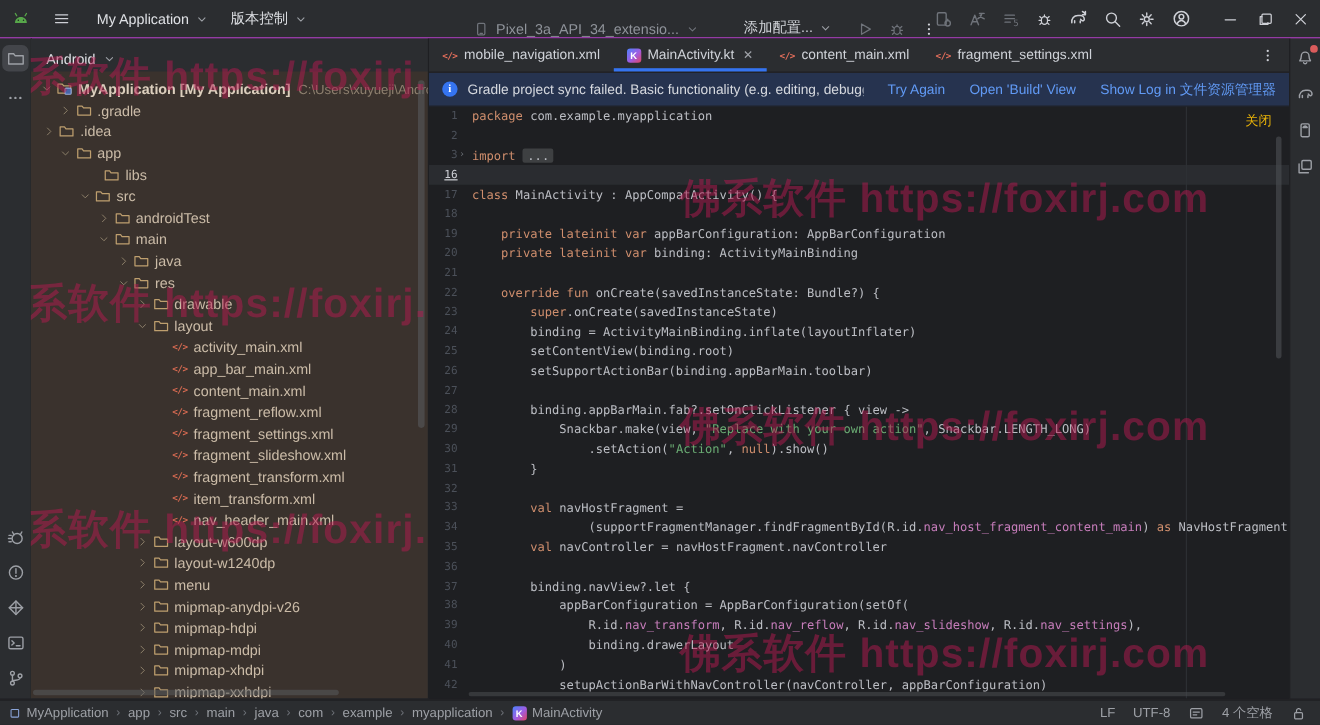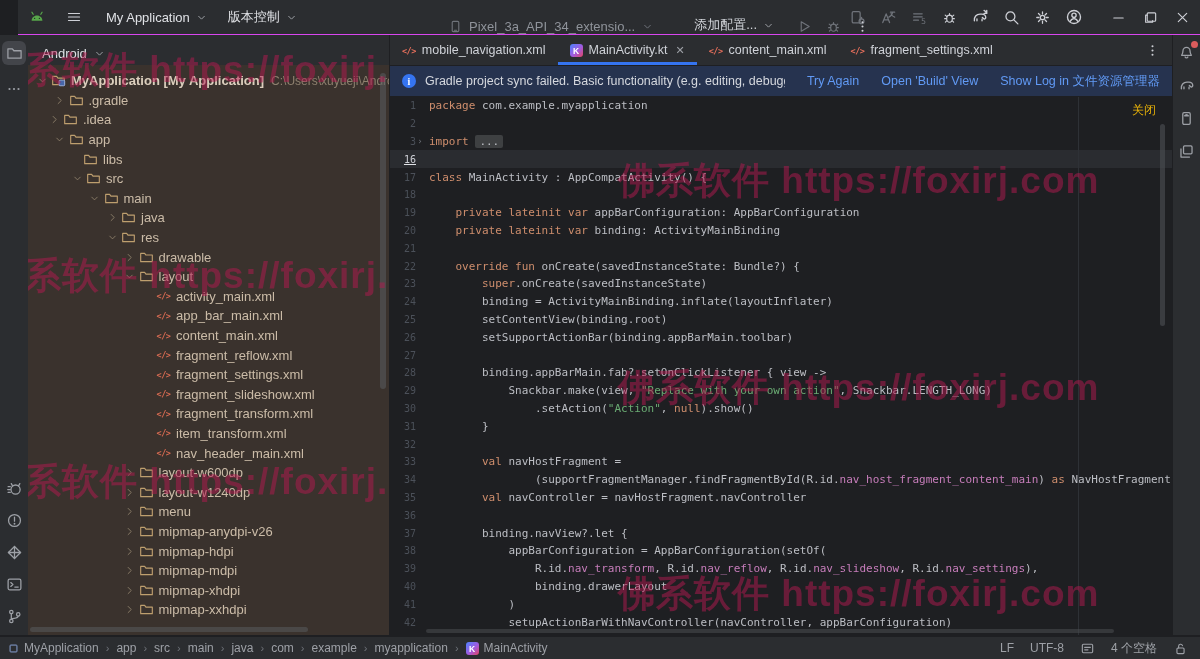--- a/index.html
+++ b/index.html
@@ -5,21 +5,21 @@
   html,body{margin:0;padding:0;background:#141517;}
   #app{position:relative;width:1200px;height:659px;background:#1E1F22;overflow:hidden;
        font-family:"Liberation Sans",sans-serif;color:#DFE1E5;font-size:13px;
        -webkit-font-smoothing:antialiased;}
   svg{display:block}
   .ic{display:inline-flex;align-items:center;justify-content:center;color:#CED0D6;}
   .ic.dim{color:#6F737A;}
   .ic.mut{color:#9DA0A6;}
 
   
-  .titlebar{position:absolute;top:0;left:18px;right:0;height:34px;background:#2B2D30;
+  .titlebar{position:absolute;top:0;left:0;right:0;height:34px;background:#2B2D30;
             border-bottom:1px solid #d946ef;display:flex;align-items:center;}
   .tb-left{display:flex;align-items:center;padding-left:10px;}
   .tb-group{display:flex;align-items:center;gap:5px;cursor:default;}
   .tb-label{color:#DFE1E5;}
   .tb-center{position:absolute;left:430px;top:0;height:34px;display:flex;align-items:flex-end;}
   .device-sel{display:flex;align-items:center;gap:6px;color:#8F939A;}
   .runcfg{display:flex;align-items:center;gap:5px;margin-left:40px;color:#D0D3D8;}
   .tb-right{margin-left:auto;display:flex;align-items:center;gap:14px;padding-right:10px;}
   .winctl{display:flex;align-items:center;gap:17px;margin-left:14px;}
 
@@ -331,21 +331,21 @@
               <path d="M6 3.5 10.5 8 6 12.5"></path>
             </svg>
           </span>
           <span class="ticon">
             <svg viewBox="0 0 16 16" width="15" height="15" fill="none" stroke="currentColor" stroke-width="1.2" stroke-linecap="round" stroke-linejoin="round">
               <path d="M1.8 3.6h4.2l1.4 1.8h6.8v7H1.8z"></path>
             </svg>
           </span>
           <span class="tlabel">.gradle</span>
         </div>
-        <div class="trow " style="padding-left:18px">
+        <div class="trow " style="padding-left:8px">
           <span class="chev">
             <svg viewBox="0 0 16 16" width="11" height="11" fill="none" stroke="currentColor" stroke-width="1.2" stroke-linecap="round" stroke-linejoin="round">
               <path d="M6 3.5 10.5 8 6 12.5"></path>
             </svg>
           </span>
           <span class="ticon">
             <svg viewBox="0 0 16 16" width="15" height="15" fill="none" stroke="currentColor" stroke-width="1.2" stroke-linecap="round" stroke-linejoin="round">
               <path d="M1.8 3.6h4.2l1.4 1.8h6.8v7H1.8z"></path>
             </svg>
           </span>
@@ -357,41 +357,54 @@
               <path d="M4 6 8 10l4-4"></path>
             </svg>
           </span>
           <span class="ticon">
             <svg viewBox="0 0 16 16" width="15" height="15" fill="none" stroke="currentColor" stroke-width="1.2" stroke-linecap="round" stroke-linejoin="round">
               <path d="M1.8 3.6h4.2l1.4 1.8h6.8v7H1.8z"></path>
             </svg>
           </span>
           <span class="tlabel">app</span>
         </div>
-        <div class="trow " style="padding-left:38px">
+        <div class="trow " style="padding-left:49px">
           <span class="chev"></span>
           <span class="ticon">
             <svg viewBox="0 0 16 16" width="15" height="15" fill="none" stroke="currentColor" stroke-width="1.2" stroke-linecap="round" stroke-linejoin="round">
               <path d="M1.8 3.6h4.2l1.4 1.8h6.8v7H1.8z"></path>
             </svg>
           </span>
           <span class="tlabel">libs</span>
         </div>
         <div class="trow " style="padding-left:41px">
           <span class="chev">
             <svg viewBox="0 0 16 16" width="11" height="11" fill="none" stroke="currentColor" stroke-width="1.2" stroke-linecap="round" stroke-linejoin="round">
               <path d="M4 6 8 10l4-4"></path>
             </svg>
           </span>
           <span class="ticon">
             <svg viewBox="0 0 16 16" width="15" height="15" fill="none" stroke="currentColor" stroke-width="1.2" stroke-linecap="round" stroke-linejoin="round">
               <path d="M1.8 3.6h4.2l1.4 1.8h6.8v7H1.8z"></path>
             </svg>
           </span>
           <span class="tlabel">src</span>
+        </div>
+        <div class="trow " style="padding-left:58.5px">
+          <span class="chev">
+            <svg viewBox="0 0 16 16" width="11" height="11" fill="none" stroke="currentColor" stroke-width="1.2" stroke-linecap="round" stroke-linejoin="round">
+              <path d="M6 3.5 10.5 8 6 12.5"></path>
+            </svg>
+          </span>
+          <span class="ticon">
+            <svg viewBox="0 0 16 16" width="15" height="15" fill="none" stroke="currentColor" stroke-width="1.2" stroke-linecap="round" stroke-linejoin="round">
+              <path d="M1.8 3.6h4.2l1.4 1.8h6.8v7H1.8z"></path>
+            </svg>
+          </span>
+          <span class="tlabel">androidTest</span>
         </div>
         <div class="trow " style="padding-left:58.5px">
           <span class="chev">
             <svg viewBox="0 0 16 16" width="11" height="11" fill="none" stroke="currentColor" stroke-width="1.2" stroke-linecap="round" stroke-linejoin="round">
               <path d="M4 6 8 10l4-4"></path>
             </svg>
           </span>
           <span class="ticon">
             <svg viewBox="0 0 16 16" width="15" height="15" fill="none" stroke="currentColor" stroke-width="1.2" stroke-linecap="round" stroke-linejoin="round">
               <path d="M1.8 3.6h4.2l1.4 1.8h6.8v7H1.8z"></path>

